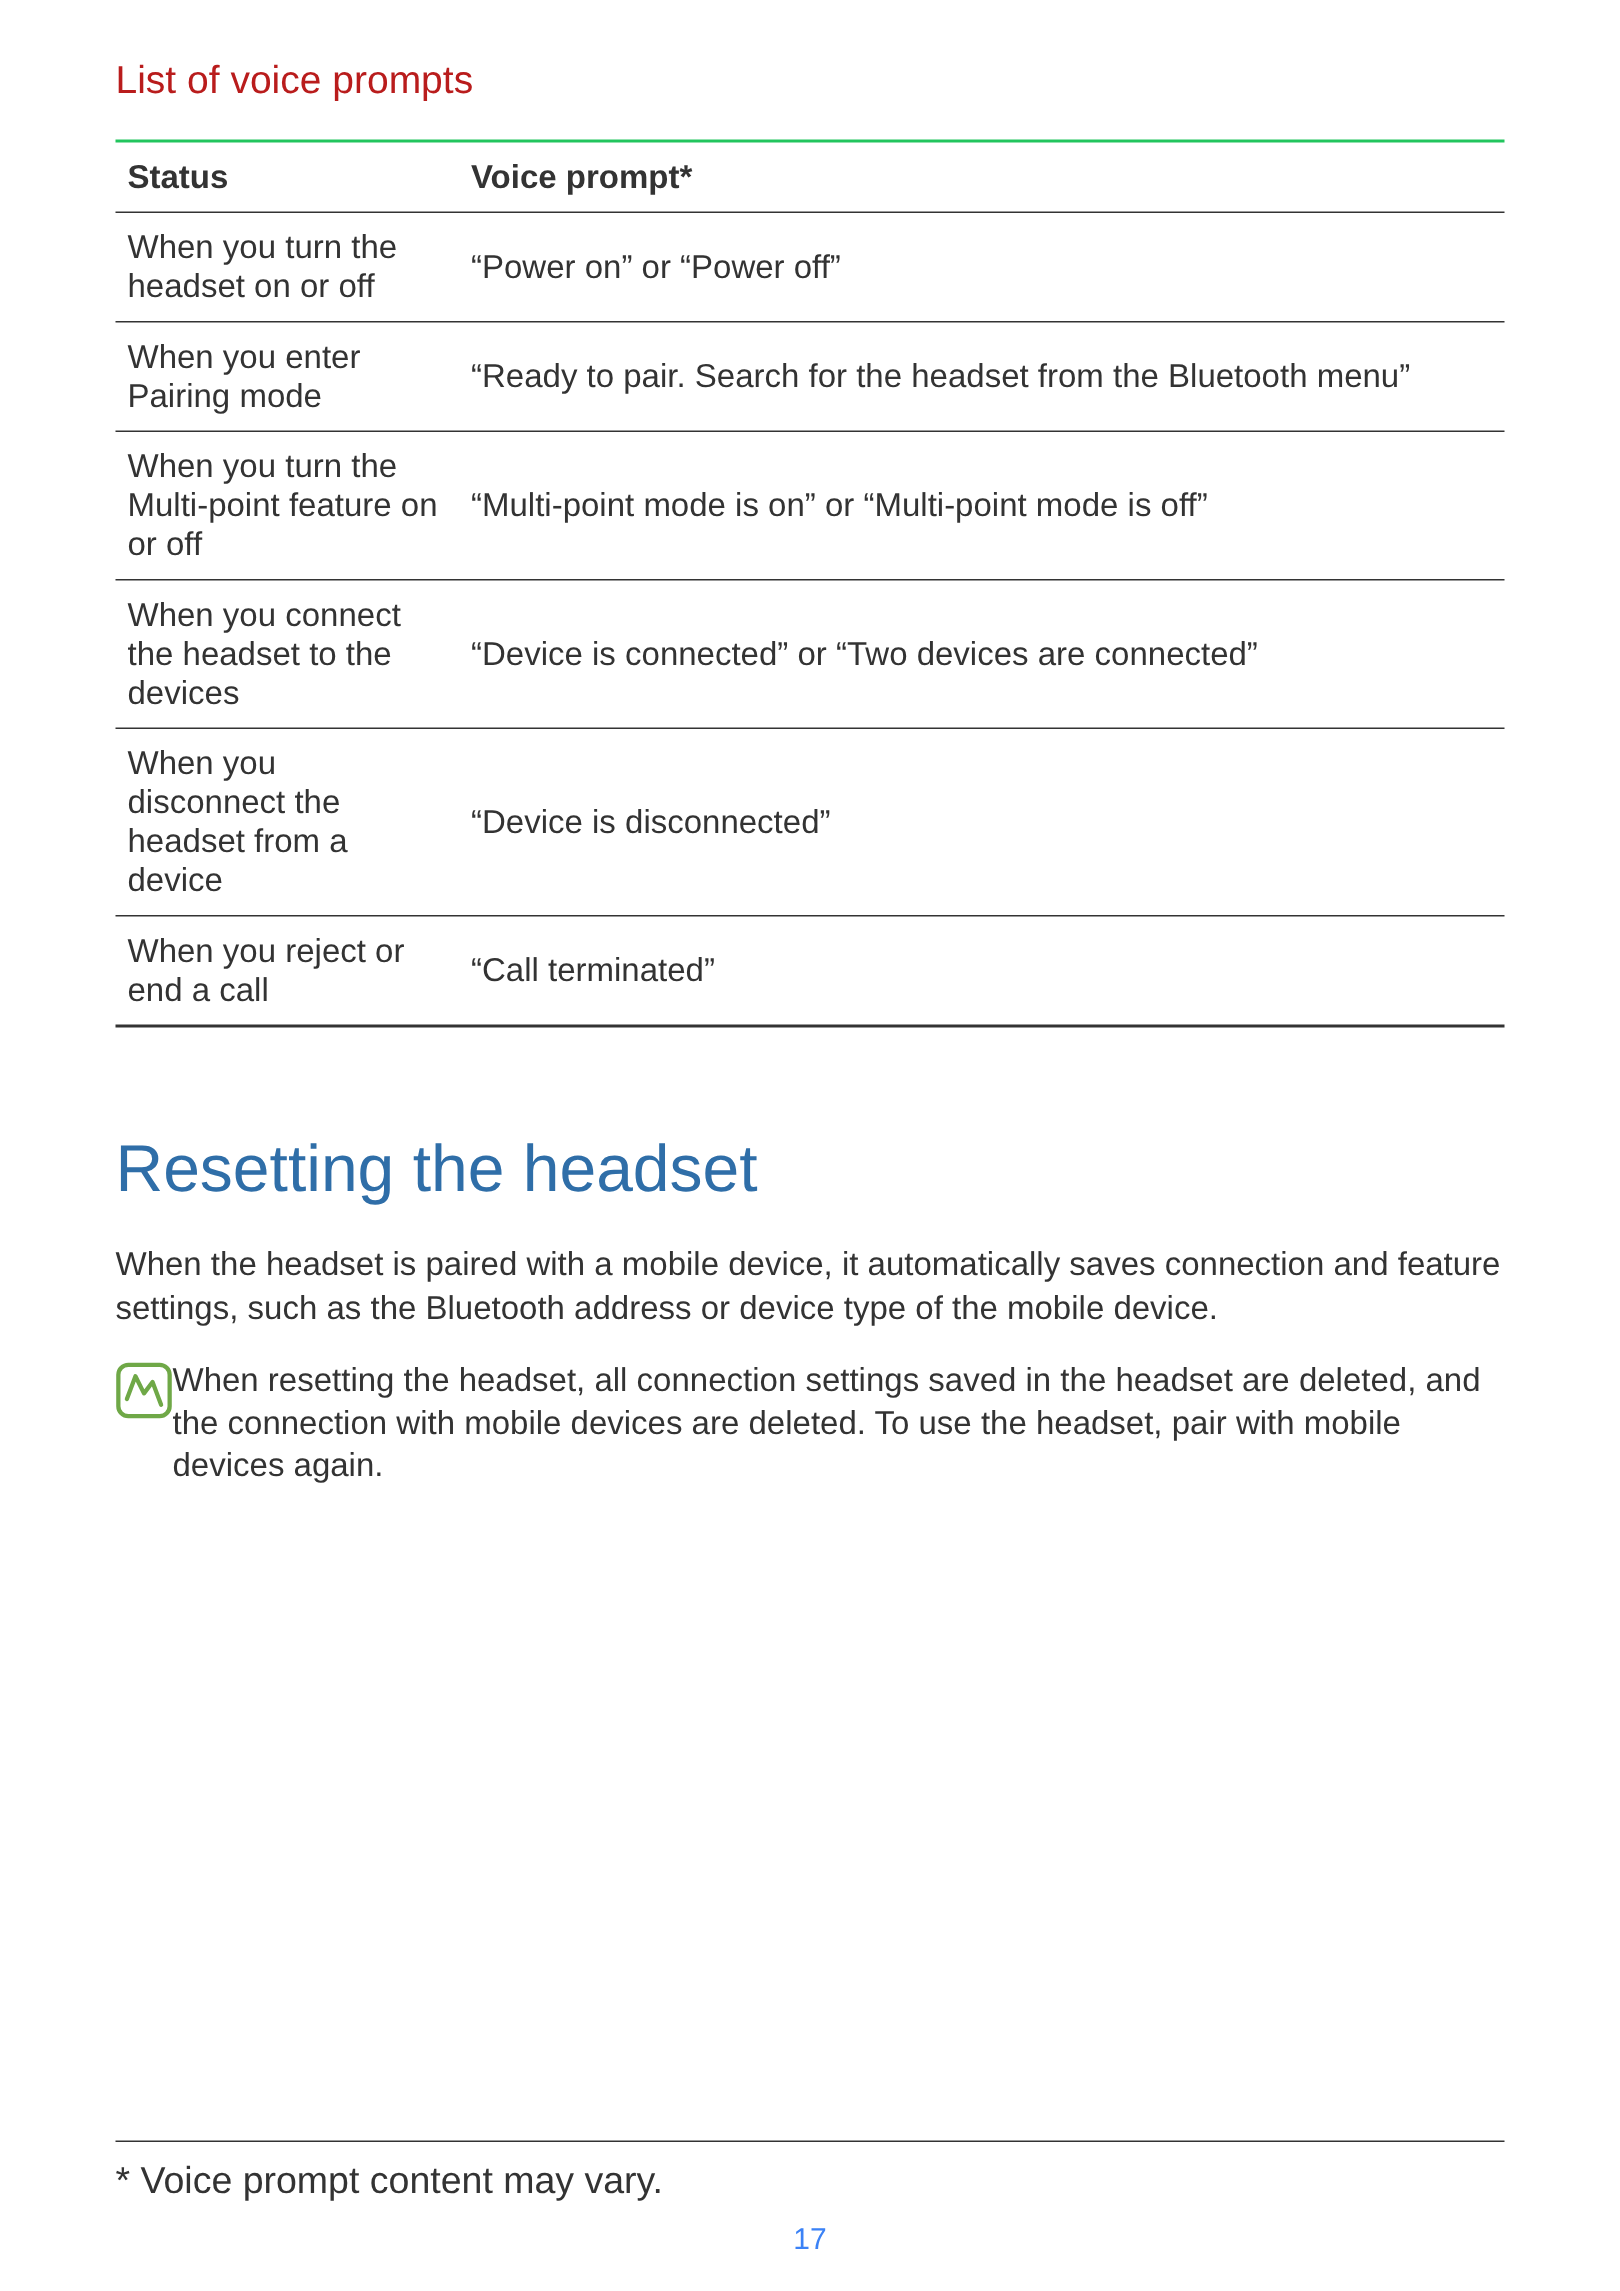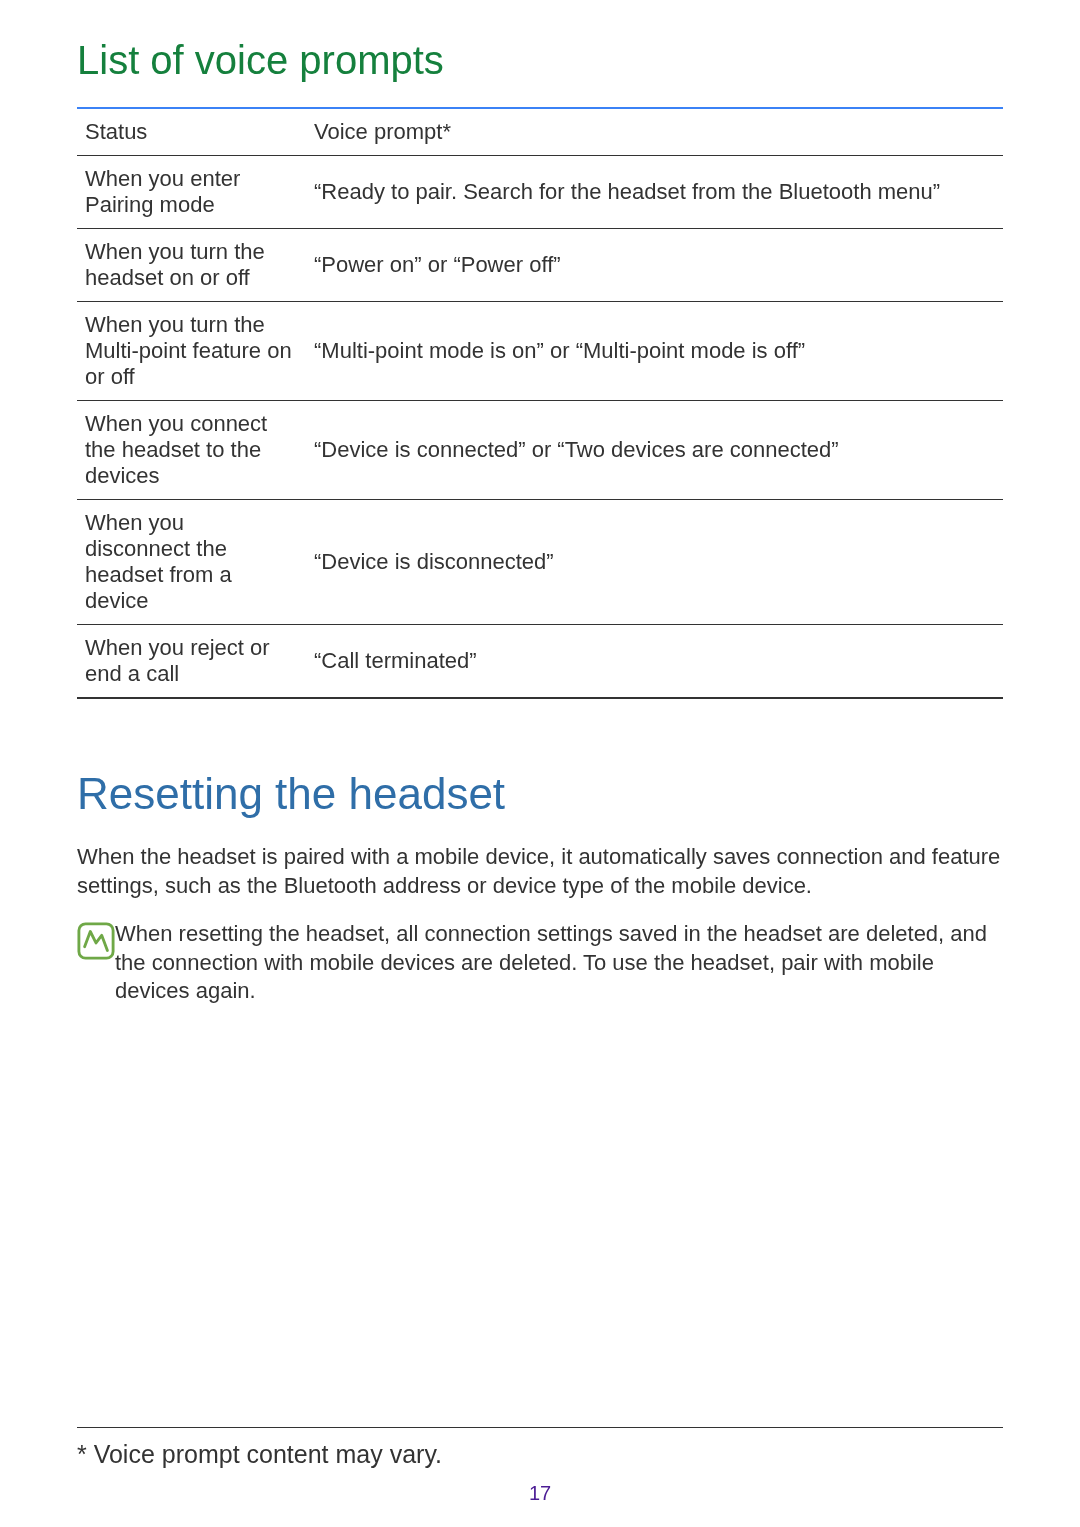--- a/index.html
+++ b/index.html
@@ -22,22 +22,22 @@
     
     .breadcrumb {
       font-size: 22px;
       color: #888;
       font-family: 'Segoe UI', Tahoma, sans-serif;
       font-weight: 400;
       margin-bottom: 48px;
     }
     
     .section-heading {
-      font-size: 40px;
-      color: #15803d;
+      font-size: 26px;
+      color: #b91c1c;
       font-family: 'Segoe UI', Tahoma, sans-serif;
       font-weight: 400;
       margin-bottom: 24px;
     }
     
     .voice-table {
       width: 100%;
       border-collapse: collapse;
       margin-bottom: 70px;
     }
@@ -46,22 +46,22 @@
     .voice-table td {
       text-align: left;
       padding: 10px 8px 10px 8px;
       font-size: 22px;
       color: #333;
       font-family: 'Segoe UI', Tahoma, sans-serif;
       vertical-align: middle;
     }
     
     .voice-table th {
-      font-weight: 400;
-      border-top: 2px solid #3b82f6;
+      font-weight: 700;
+      border-top: 2px solid #22c55e;
       border-bottom: 1px solid #333;
     }
     
     .voice-table td {
       border-bottom: 1px solid #333;
     }
     
     .voice-table tr:last-child td {
       border-bottom: 2px solid #333;
     }
@@ -134,46 +134,46 @@
       font-family: 'Segoe UI', Tahoma, sans-serif;
     }
     
     .page-number {
       position: absolute;
       bottom: 22px;
       left: 0;
       right: 0;
       text-align: center;
       font-size: 20px;
-      color: #4c1d95;
+      color: #3b82f6;
       font-family: 'Segoe UI', Tahoma, sans-serif;
     }
   </style>
 </head>
 <body>
 
 <div class="page">
 
   <h2 class="section-heading">List of voice prompts</h2>
 
   <table class="voice-table">
     <thead>
       <tr>
         <th class="col-status">Status</th>
         <th class="col-prompt">Voice prompt*</th>
       </tr>
     </thead>
     <tbody>
       <tr>
+        <td class="col-status">When you turn the headset on or off</td>
+        <td class="col-prompt">“Power on” or “Power off”</td>
+      </tr>
+      <tr>
         <td class="col-status">When you enter Pairing mode</td>
         <td class="col-prompt">“Ready to pair. Search for the headset from the Bluetooth menu”</td>
-      </tr>
-      <tr>
-        <td class="col-status">When you turn the headset on or off</td>
-        <td class="col-prompt">“Power on” or “Power off”</td>
       </tr>
       <tr>
         <td class="col-status">When you turn the Multi-point feature on or off</td>
         <td class="col-prompt">“Multi-point mode is on” or “Multi-point mode is off”</td>
       </tr>
       <tr>
         <td class="col-status">When you connect the headset to the devices</td>
         <td class="col-prompt">“Device is connected” or “Two devices are connected”</td>
       </tr>
       <tr>

